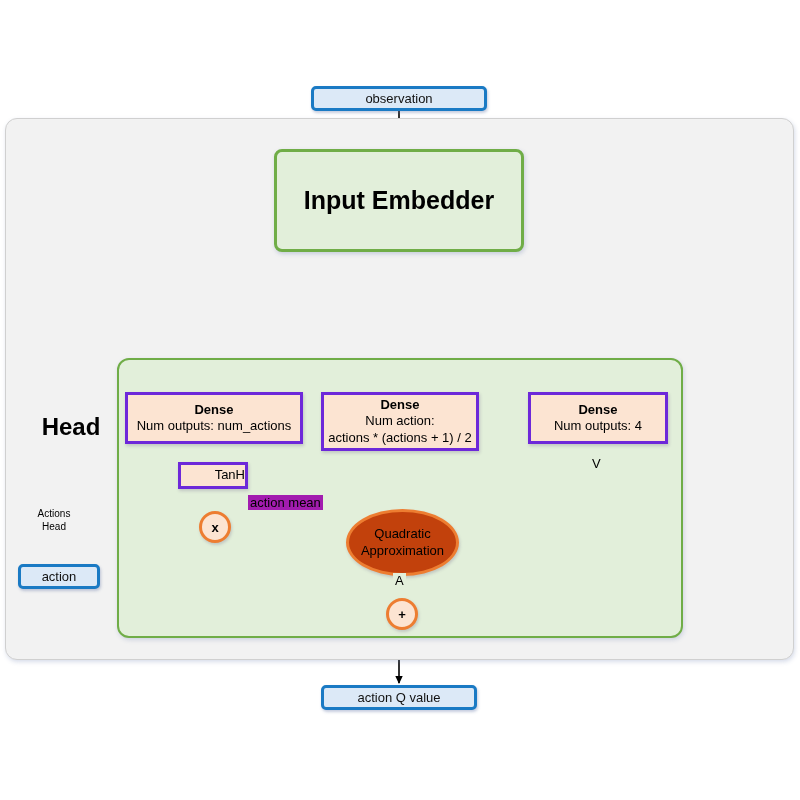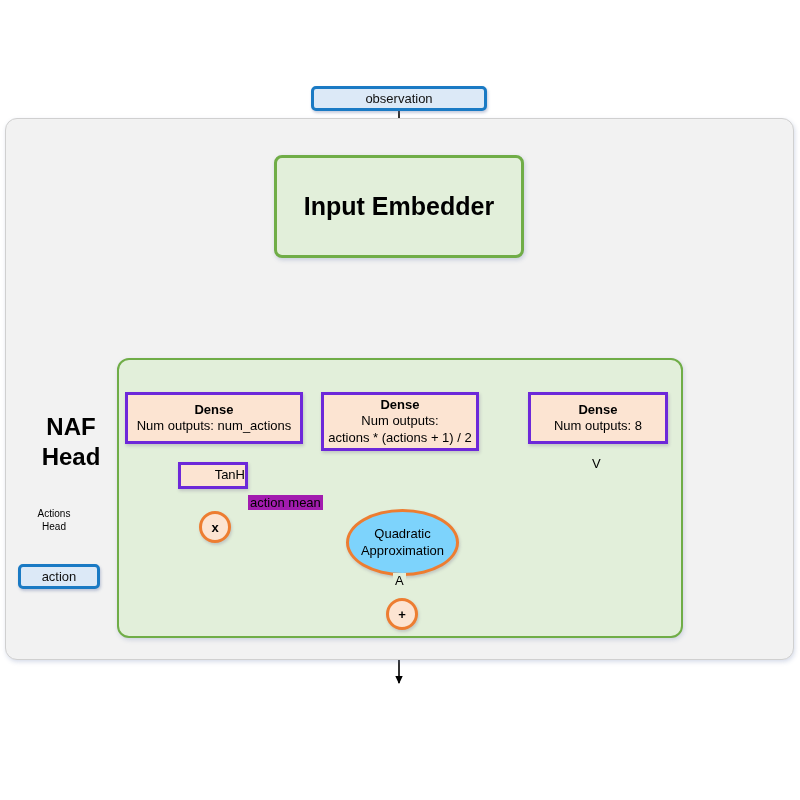--- a/index.html
+++ b/index.html
@@ -38,21 +38,21 @@
   .box-orange{
     background:#fce4d2;border:3px solid #6d28d9;border-radius:0;
     box-shadow:1px 2px 3px rgba(120,110,140,.3);
     color:#000;line-height:1.25;
   }
   .dense-title{font-weight:bold;font-size:13px;}
   .dense-sub{font-size:13px;}
   .dense-inner{padding:2px 4px;}
 
   .ellipse-orange{
-    position:absolute;background:#7dd3fc;border:3px solid #ed7d31;
+    position:absolute;background:#c2410c;border:3px solid #ed7d31;
     border-radius:50%;display:flex;align-items:center;justify-content:center;
     text-align:center;font-size:13px;color:#000;line-height:1.3;
     box-shadow:1px 2px 3px rgba(120,110,140,.3);
   }
   .circle-op{
     position:absolute;background:#fce4d2;border:3px solid #ed7d31;
     border-radius:50%;display:flex;align-items:center;justify-content:center;
     font-size:13px;font-weight:bold;color:#000;
     box-shadow:1px 2px 3px rgba(120,110,140,.3);
   }
@@ -111,49 +111,48 @@
     <path d="M399,625 L399,683" stroke="#000" stroke-width="1.6" fill="none" marker-end="url(#ah)"></path>
   </svg>
 
   <div class="panel-gray"></div>
   <div class="panel-green"></div>
 
   <div class="box box-blue" style="left:311px;top:86px;width:176px;height:25px;">
     <span>observation</span>
   </div>
 
-  <div class="box box-green" style="left:274px;top:155px;width:250px;height:103px;">
+  <div class="box box-green" style="left:274px;top:149px;width:250px;height:103px;">
     <span>Input Embedder</span>
   </div>
 
 
   <div class="lbl-naf" style="left:28px;top:412px;width:86px;">
-    <div>NAF</div>
     <div>Head</div>
   </div>
 
   <div class="box box-orange" style="left:125px;top:392px;width:178px;height:52px;">
     <div class="dense-inner">
       <div class="dense-title">Dense</div>
       <div class="dense-sub">Num outputs: num_actions</div>
     </div>
   </div>
 
   <div class="box box-orange" style="left:321px;top:392px;width:158px;height:59px;">
     <div class="dense-inner">
       <div class="dense-title">Dense</div>
-      <div class="dense-sub">Num outputs:</div>
+      <div class="dense-sub">Num action:</div>
       <div class="dense-sub">actions * (actions + 1) / 2</div>
     </div>
   </div>
 
   <div class="box box-orange" style="left:528px;top:392px;width:140px;height:52px;">
     <div class="dense-inner">
       <div class="dense-title">Dense</div>
-      <div class="dense-sub">Num outputs: 8</div>
+      <div class="dense-sub">Num outputs: 4</div>
     </div>
   </div>
 
   <div class="box box-orange" style="left:178px;top:462px;width:70px;height:27px;font-size:13px;justify-content:flex-end;">
     <span>TanH</span>
   </div>
 
   <div class="circle-op" style="left:199px;top:511px;width:26px;height:26px;">
     <span>x</span>
   </div>
@@ -166,20 +165,23 @@
   </div>
 
   <div class="circle-op" style="left:386px;top:598px;width:26px;height:26px;">
     <span>+</span>
   </div>
 
   <div class="box box-blue" style="left:18px;top:558px;width:82px;height:25px;margin-top:6px;">
     <span>action</span>
   </div>
 
+  <div class="box box-blue" style="left:321px;top:685px;width:156px;height:25px;">
+    <span>action Q value</span>
+  </div>
 
   <div class="lbl-actions" style="left:24px;top:507px;width:60px;">
     <div>Actions</div>
     <div>Head</div>
   </div>
 
   <div class="lbl-small" style="left:248px;top:495px;background:#a21caf;padding:0 2px;">action mean</div>
 
   <div class="lbl-small" style="left:393px;top:573px;background:#e2efda;padding:0 2px;">A</div>
 

